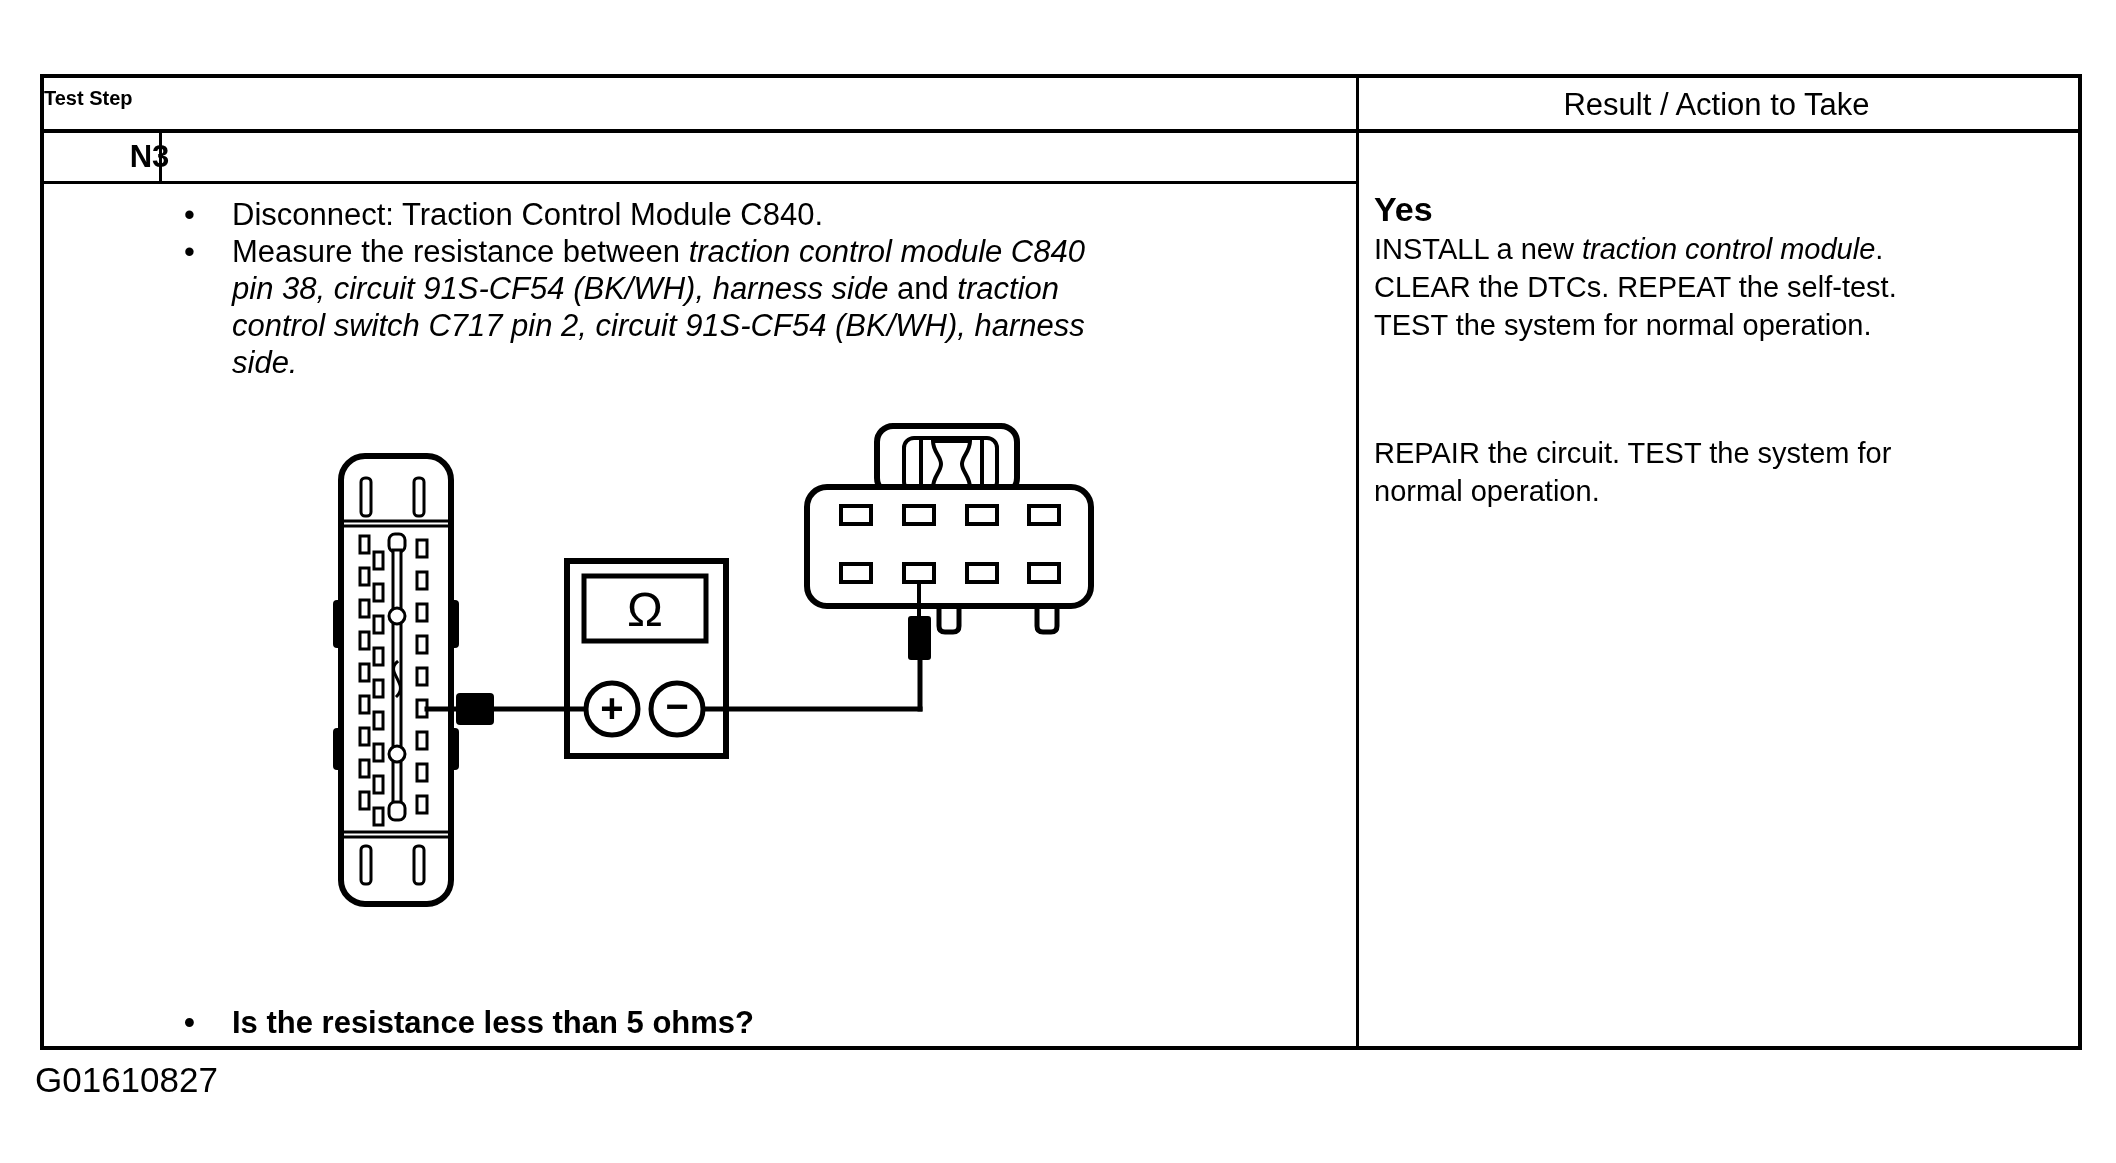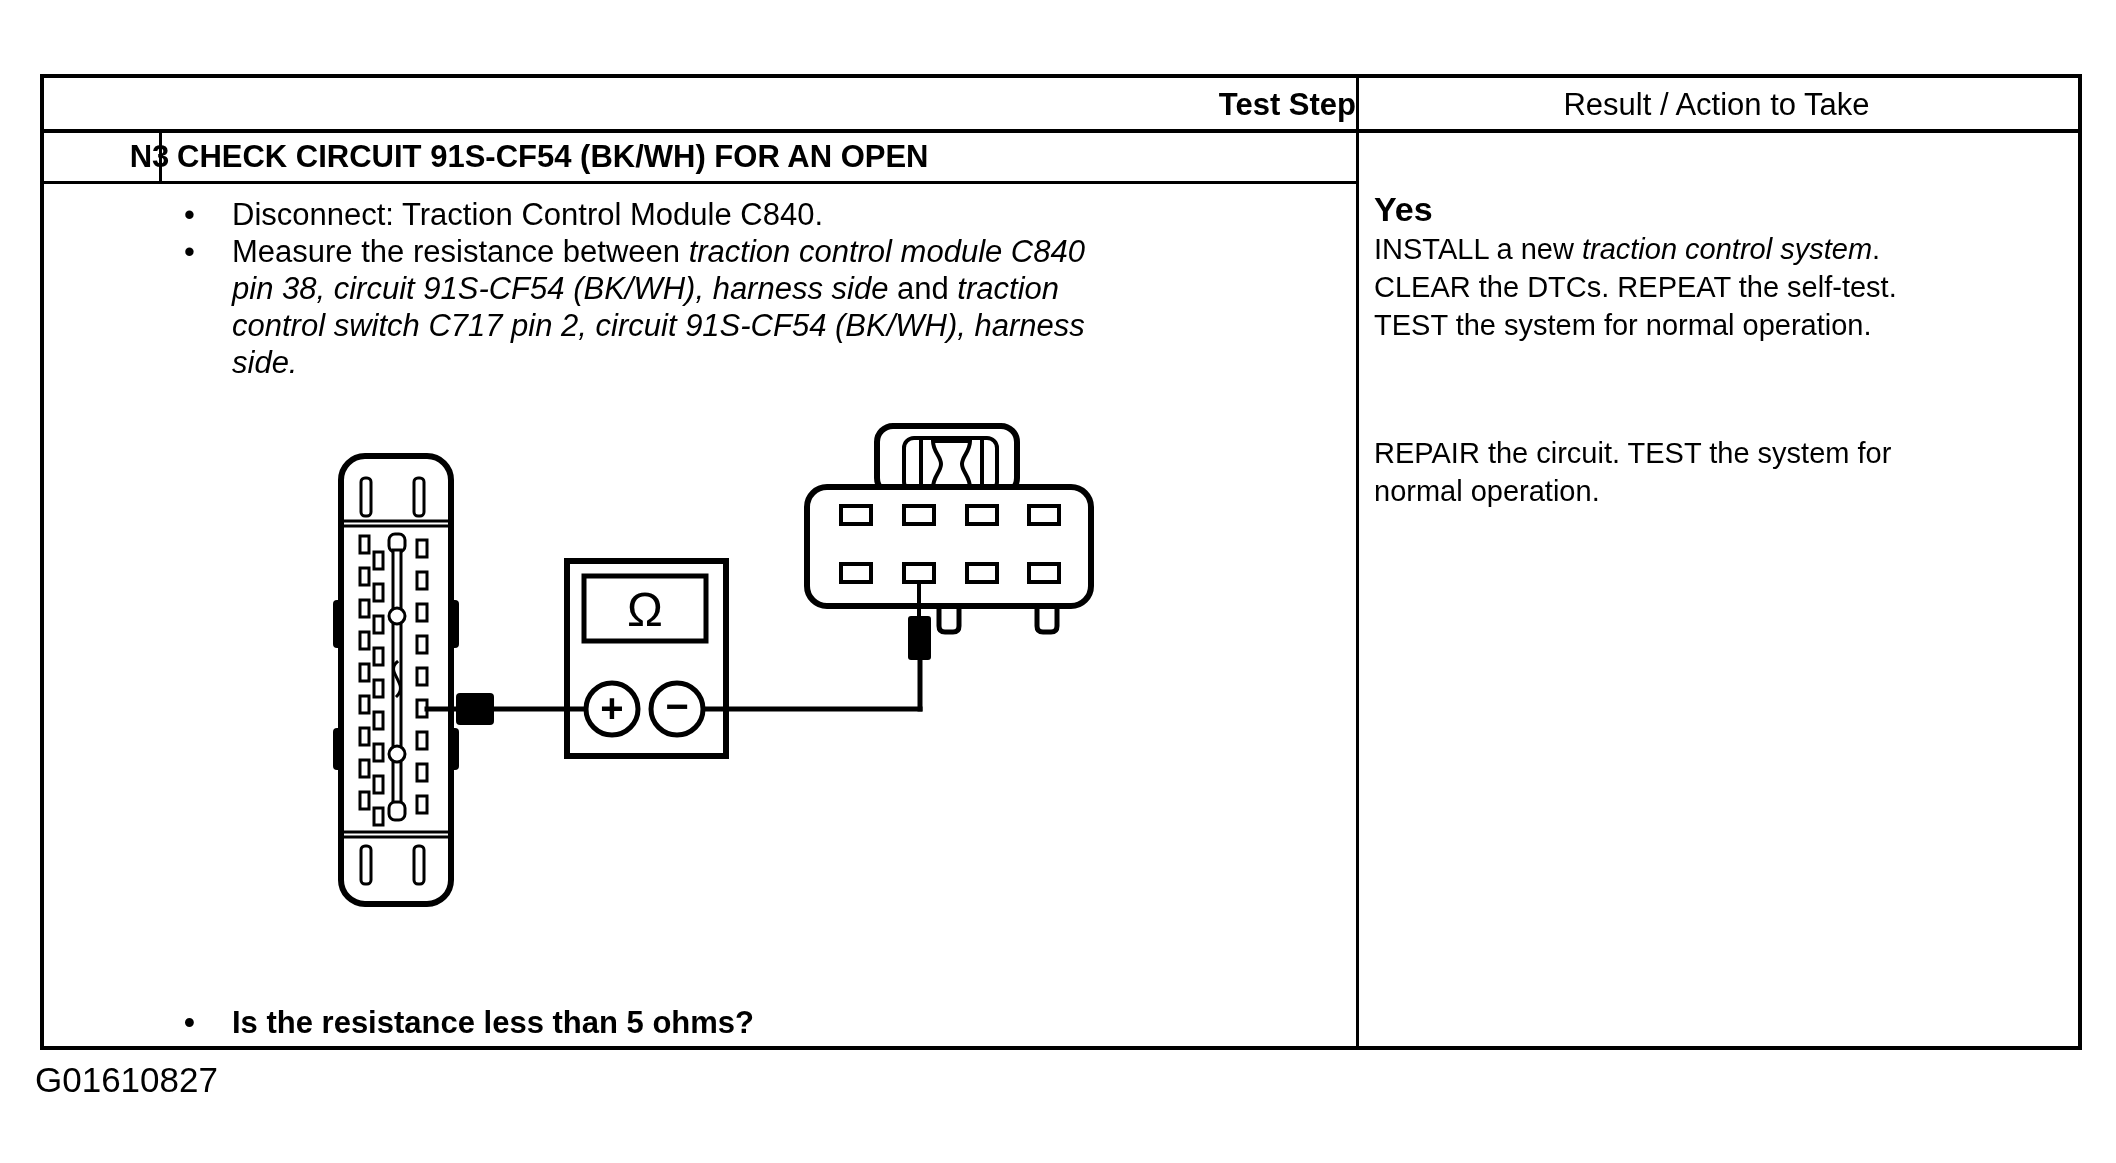--- a/index.html
+++ b/index.html
@@ -7,21 +7,21 @@
   body{
     width:2116px;height:1163px;position:relative;background:#ffffff;
     font-family:"Liberation Sans", sans-serif;color:#000;
   }
   .doc-table{position:absolute;left:40px;top:74px;width:2034px;height:968px;border:4px solid #000;background:#fff;}
   .hline-header{position:absolute;left:0;top:51px;width:100%;height:4px;background:#000;}
   .vline-col{position:absolute;left:1312px;top:0;width:3px;height:100%;background:#000;}
   .hline-n3{position:absolute;left:0;top:103px;width:1312px;height:3px;background:#000;}
   .vline-n3{position:absolute;left:115px;top:51px;width:3px;height:55px;background:#000;}
 
-  .header-left{position:absolute;left:0;top:9px;width:1312px;text-align:right;font-weight:bold;font-size:31px;}
+  .header-left{position:absolute;left:0;top:9px;width:1312px;text-align:left;font-weight:bold;font-size:20px;}
   .header-right{position:absolute;left:1315px;top:9px;width:715px;text-align:center;font-weight:normal;font-size:31px;}
 
   .n3-id{position:absolute;left:0;top:61px;width:115px;text-align:center;font-weight:bold;font-size:31px;margin-left:48px;}
   .step-title{position:absolute;left:133px;top:61px;font-weight:bold;font-size:31px;white-space:nowrap;}
 
   .bullets{position:absolute;left:140px;top:118px;}
   .bullet-row{display:flex;font-size:31px;line-height:37px;}
   .bullet-dot{width:48px;flex:none;}
   .bullet-text{white-space:pre-wrap;max-width:1100px;}
   .it{font-style:italic;}
@@ -44,21 +44,20 @@
 <div class="doc-table">
   <div class="hline-header"></div>
   <div class="vline-col"></div>
   <div class="hline-n3"></div>
   <div class="vline-n3"></div>
 
   <div class="header-left">Test Step</div>
   <div class="header-right">Result / Action to Take</div>
 
   <div class="n3-id">N3</div>
-  <div class="step-title">CHECK CIRCUIT 91S-CF54 (BK/WH) FOR AN OPEN</div>
 
   <div class="bullets">
     <div class="bullet-row">
       <div class="bullet-dot">•</div>
       <div class="bullet-text"><span>Disconnect: Traction Control Module C840.</span></div>
     </div>
     <div class="bullet-row">
       <div class="bullet-dot">•</div>
       <div class="bullet-text"><span>Measure the resistance between </span><span class="it">traction control module C840
 pin 38, circuit 91S-CF54 (BK/WH), harness side</span><span> and </span><span class="it">traction
@@ -179,21 +178,21 @@
     </svg>
   </div>
 
   <div class="question-row">
     <div class="bullet-dot">•</div>
     <div>Is the resistance less than 5 ohms?</div>
   </div>
 
   <div class="result-yes">
     <div class="result-label">Yes</div>
-    <div class="result-text"><span>INSTALL a new </span><span class="it">traction control system</span><span>.
+    <div class="result-text"><span>INSTALL a new </span><span class="it">traction control module</span><span>.
 CLEAR the DTCs. REPEAT the self-test.
 TEST the system for normal operation.</span></div>
   </div>
   <div class="result-no">
     <div class="result-text"><span>REPAIR the circuit. TEST the system for
 normal operation.</span></div>
   </div>
 </div>
 
 <div class="figure-id">G01610827</div>

